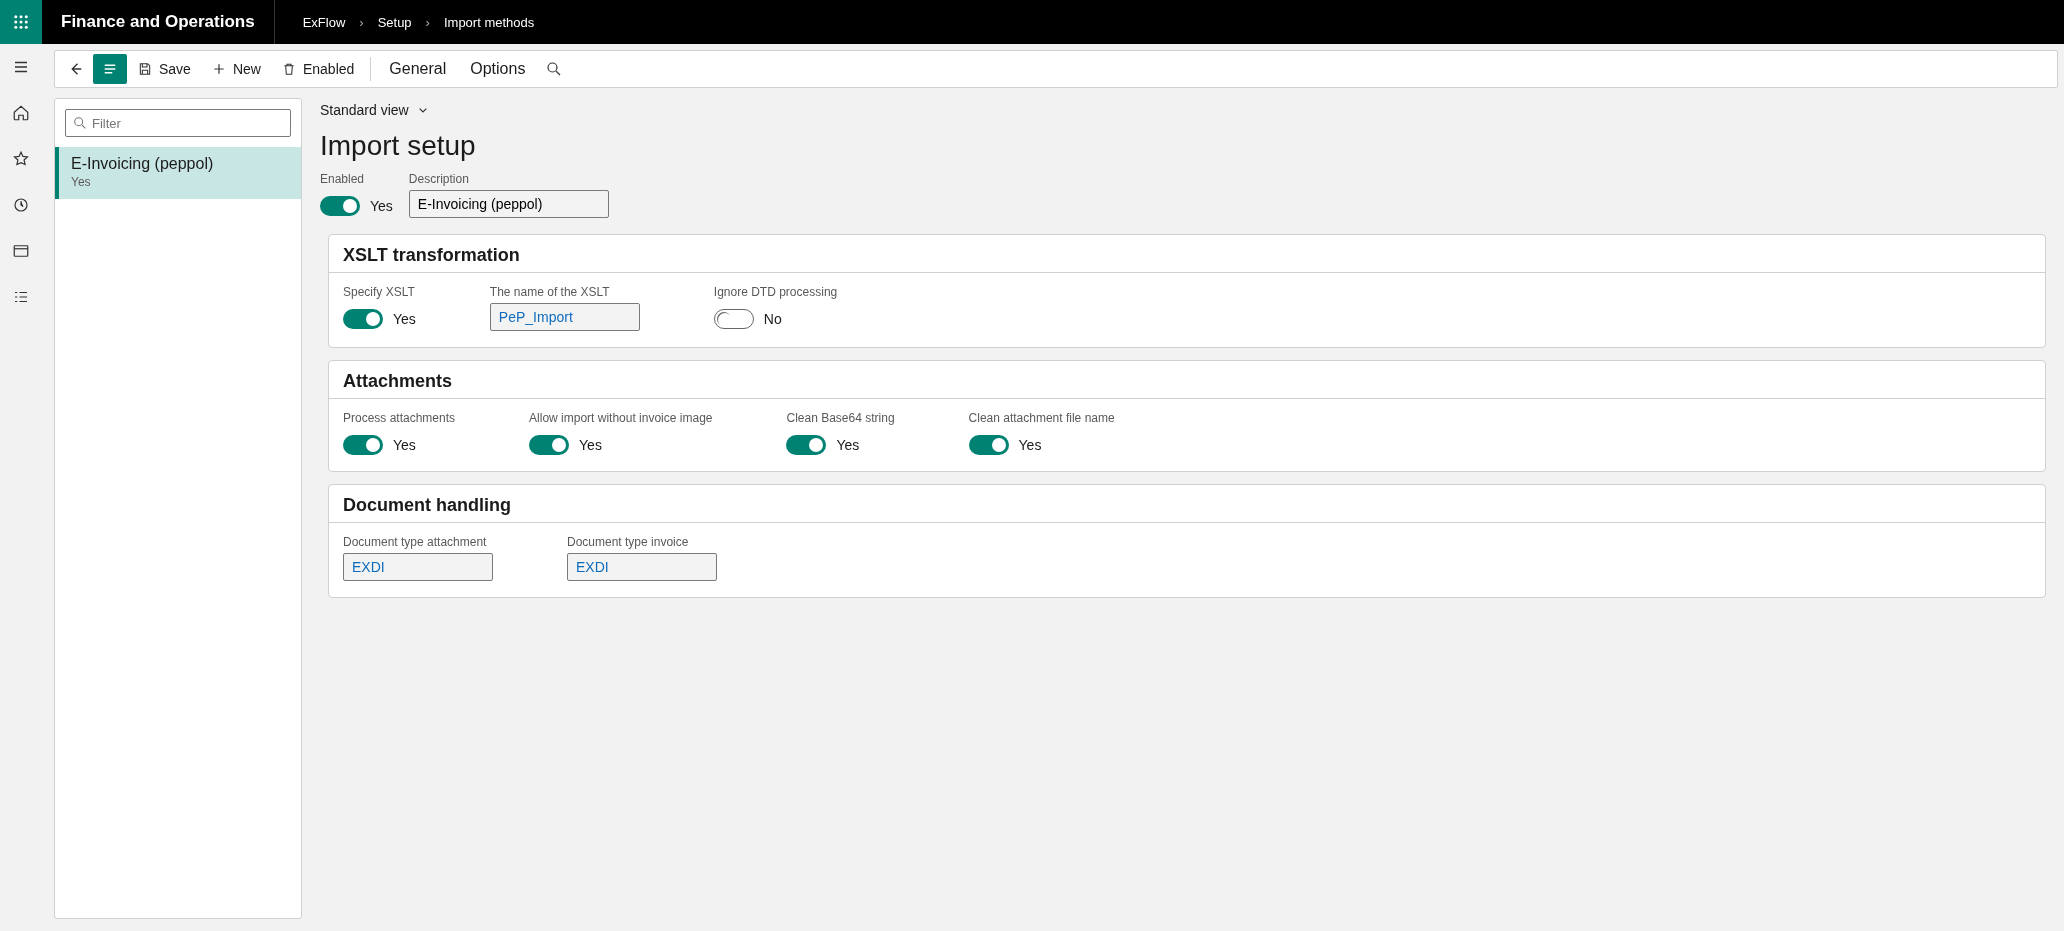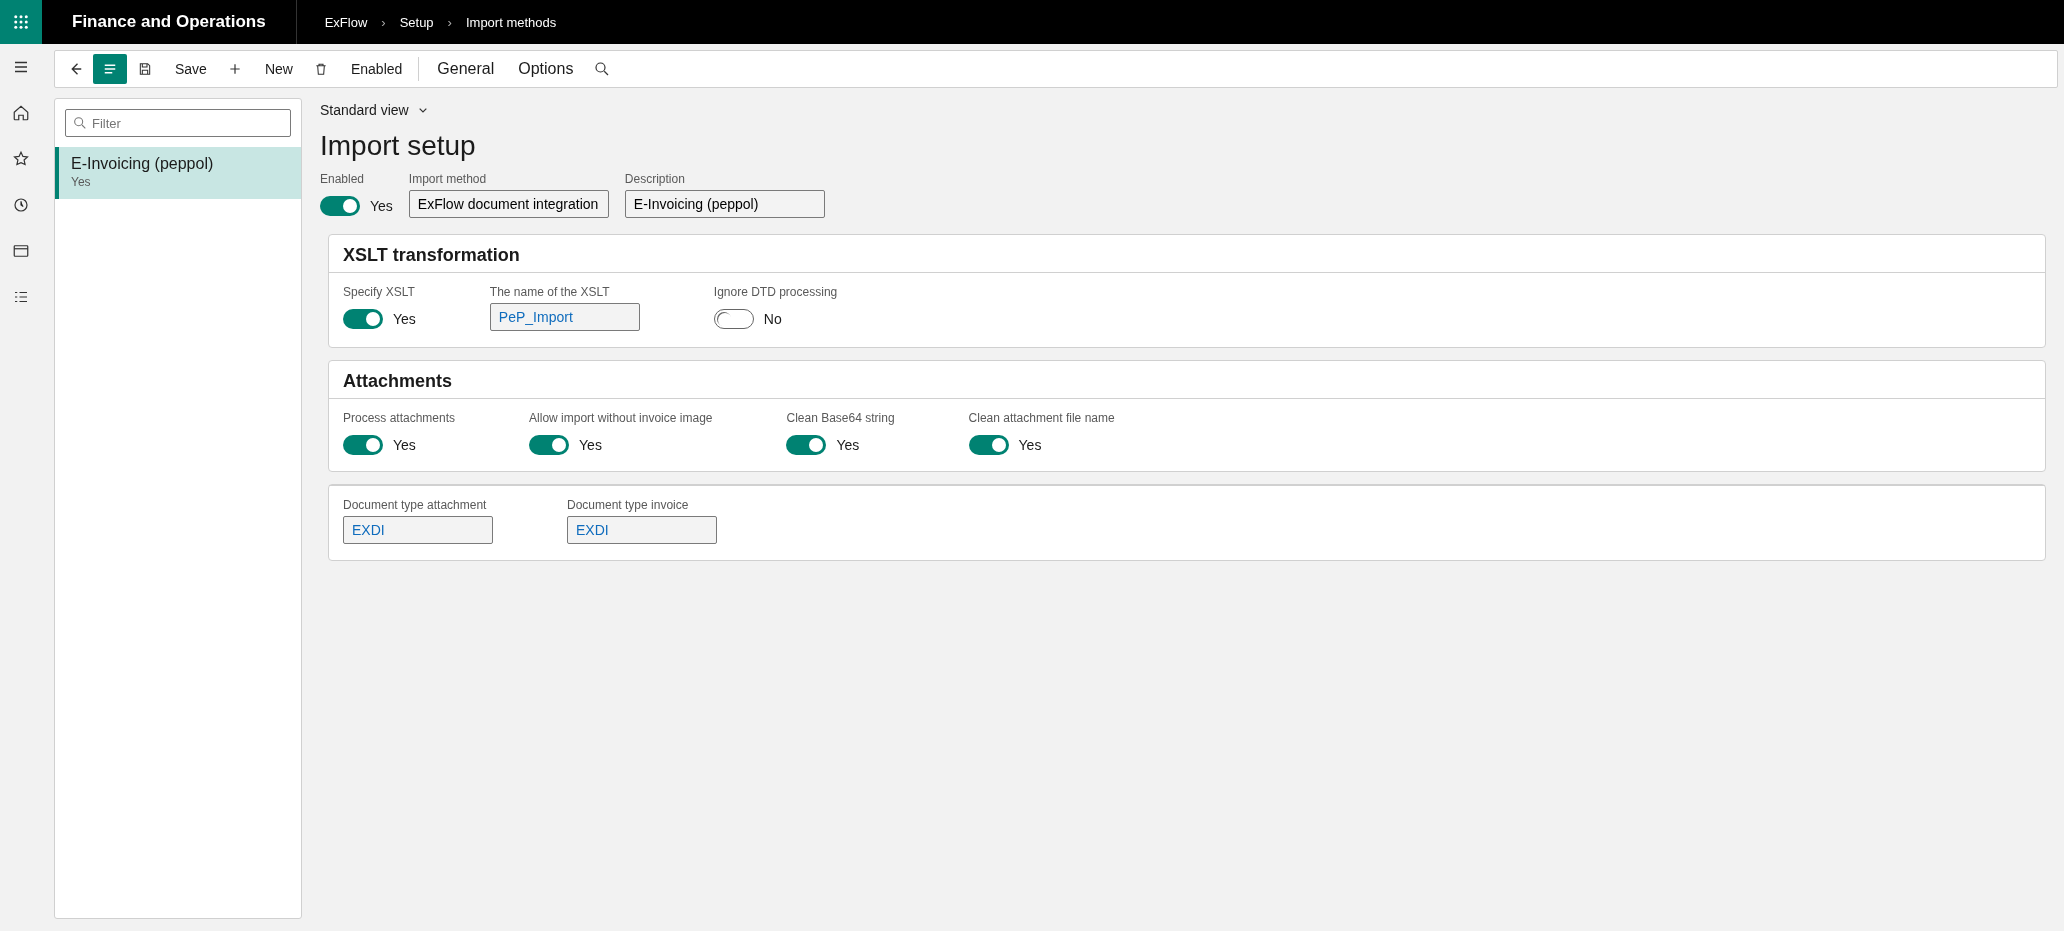--- a/index.html
+++ b/index.html
@@ -36,21 +36,21 @@
     width: 42px;
     display: flex;
     align-items: center;
     justify-content: center;
     background: var(--teal);
     cursor: pointer;
   }
   .app-title {
     display: flex;
     align-items: center;
-    padding: 0 30px;
+    padding: 0 19px;
     font-size: 17px;
     font-weight: 600;
     border-right: 1px solid #333;
     min-width: 190px;
   }
   .breadcrumbs {
     display: flex;
     align-items: center;
     padding-left: 28px;
     font-size: 13px;
@@ -97,21 +97,21 @@
     background: #fff;
     border: 1px solid var(--border);
     border-radius: 2px;
     margin: 6px 6px 0 12px;
     height: 38px;
     padding: 0 4px;
   }
   .cmd-btn {
     display: flex;
     align-items: center;
-    gap: 22px;
+    gap: 6px;
     padding: 0 10px;
     height: 30px;
     cursor: pointer;
     font-size: 14px;
   }
   .cmd-btn.icon-only { padding: 0 8px; }
   .cmd-btn.highlight-teal{
     background: var(--teal);
     color:#fff;
     border-radius:2px;
@@ -371,24 +371,20 @@
 
         <div class="fields-row">
           <div class="field">
             <span class="field-label">Enabled</span>
             <div class="toggle-row">
               <div class="toggle on"></div>
               <span class="toggle-label">Yes</span>
             </div>
           </div>
           <div class="field">
-            <span class="field-label">Import method</span>
-            <input class="text-input wide" value="ExFlow document integration" style="">
-          </div>
-          <div class="field">
             <span class="field-label">Description</span>
             <input class="text-input wide" value="E-Invoicing (peppol)" style="">
           </div>
         </div>
 
         <div class="card">
           <div class="card-header">XSLT transformation</div>
           <div class="card-body">
             <div class="field">
               <span class="field-label">Specify XSLT</span>
@@ -441,20 +437,21 @@
               <span class="field-label">Clean attachment file name</span>
               <div class="toggle-row">
                 <div class="toggle on"></div>
                 <span class="toggle-label">Yes</span>
               </div>
             </div>
           </div>
         </div>
 
         <div class="card">
+          <div class="card-header">Document handling</div>
           <div class="card-body">
             <div class="field">
               <span class="field-label">Document type attachment</span>
               <input class="text-input link-val" style="width: 150px;" value="EXDI">
             </div>
             <div class="field">
               <span class="field-label">Document type invoice</span>
               <input class="text-input link-val" style="width: 150px;" value="EXDI">
             </div>
           </div>

